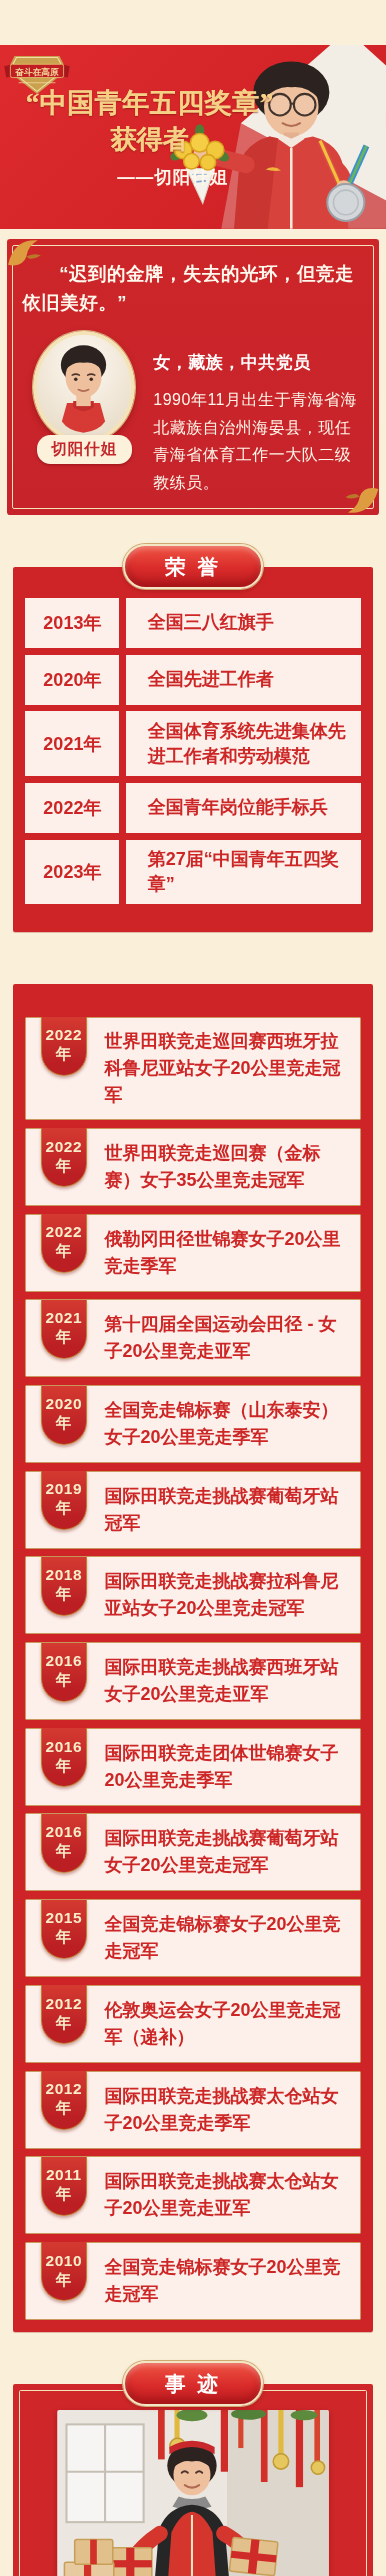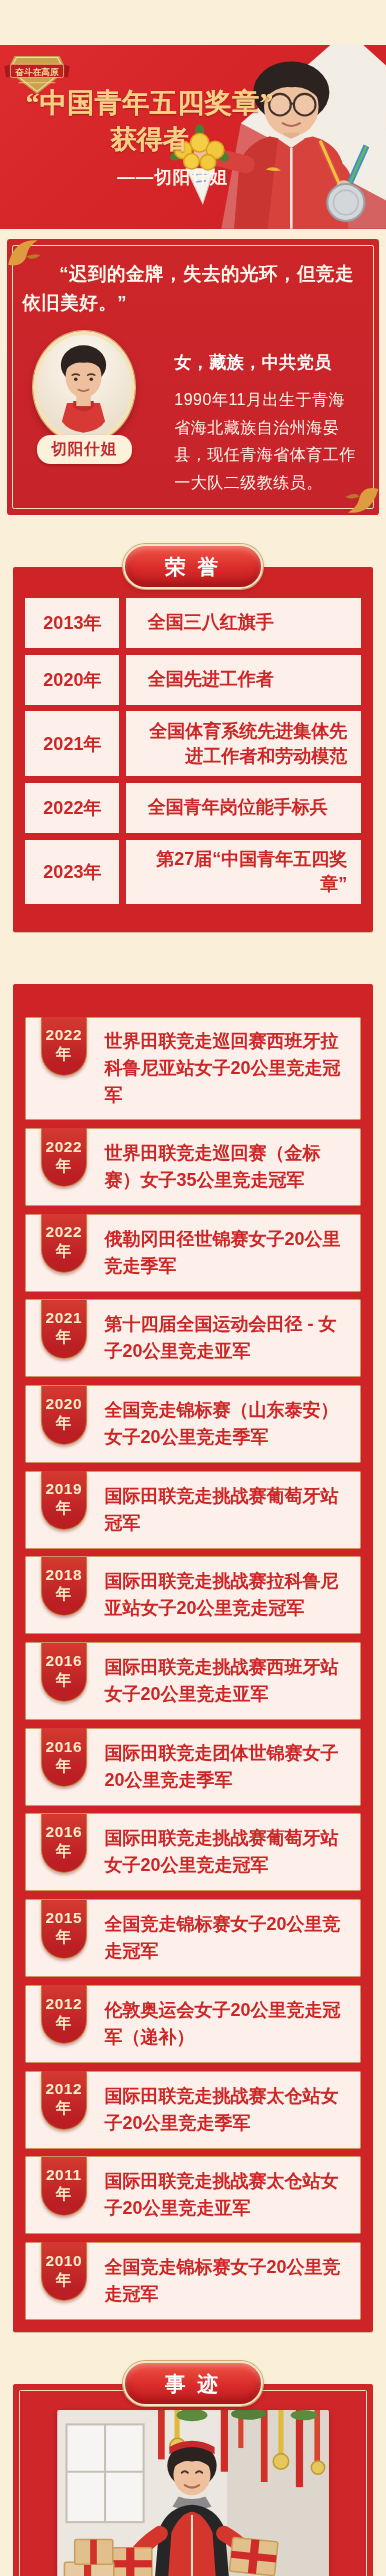--- a/index.html
+++ b/index.html
@@ -22,37 +22,37 @@
   .quote-card { position:relative; margin:10.3px 6.7px 0; background:linear-gradient(180deg,#cd2629,#c6232b); border-radius:3.1px; padding:19.6px 15.5px 18.5px; min-height:232px; }
   .quote-card::after { content:""; position:absolute; inset:5.7px; border:1px solid #f3e2bc; border-radius:2.1px; pointer-events:none; }
   .ribbon-curl { position:absolute; z-index:3; }
   .ribbon-curl.tl { left:-2.1px; top:-7.2px; }
   .ribbon-curl.br { right:-2.1px; bottom:-6.2px; transform:rotate(182deg); }
   .quote-text { position:relative; z-index:2; color:#fff8ec; font-size:18.5px; line-height:1.6; font-weight:bold; text-indent:2em; letter-spacing:0.5px; }
   .profile-row { position:relative; z-index:2; display:flex; margin-top:13.4px; padding:0 3.1px; }
   .portrait-col { width:118px; flex:0 0 auto; display:flex; flex-direction:column; align-items:center; }
   .oval-frame { width:102px; height:112px; border-radius:50%; border:4.6px solid #f5e3b8; box-shadow:0 0 0 1px #d9b27c, 0 3.1px 7.2px rgba(90,0,0,.4); overflow:hidden; background:radial-gradient(circle at 50% 30%,#fdf8f0,#e8dbc8); }
   .name-pill { margin-top:-8.2px; background:#fcf1da; color:#c2282b; font-weight:bold; font-size:15.5px; padding:4.1px 14.4px; border-radius:13.4px; box-shadow:0 1.5px 2.6px rgba(90,0,0,.35); z-index:2; letter-spacing:1px; }
-  .info-col { flex:1; margin-left:31px; padding-top:19.6px; }
+  .info-col { flex:1; margin-left:10px; padding-top:19.6px; }
   .info-title { color:#ffffff; font-weight:bold; font-size:17px; letter-spacing:0.5px; }
   .info-body { color:#fff6e9; font-size:16px; line-height:1.72; margin-top:12.4px; letter-spacing:0.5px; }
 
   
   .section { position:relative; margin:52px 13px 0; }
   .section-pill { position:absolute; top:-23px; left:50%; transform:translateX(-50%); width:140px; height:45px; z-index:6;
       background:linear-gradient(180deg,#ef5343 0%,#d92b2a 55%,#c01d22 100%);
       border:2.1px solid #f4e5c4; border-radius:24px;
       box-shadow:0 0 0 1px #cfa871, inset 0 -5.2px 8.2px rgba(110,0,0,.35), inset 0 3.1px 5.2px rgba(255,255,255,.28), 0 2.1px 4.1px rgba(100,10,10,.3);
       color:#fff; font-size:20.6px; font-weight:bold; letter-spacing:3.1px; display:flex; align-items:center; justify-content:center; }
   .section-body { background:#ce2428; border-radius:2.1px; padding:13.4px 12.4px 12.4px; box-shadow:0 1px 0 rgba(140,20,20,.25); }
   .section.honors .section-body { padding-top:31px; }
   .section.awards .section-body { padding-top:33px; }
 
   
-  .honor-row { display:grid; grid-template-columns:94px 1fr; gap:6.7px; margin-bottom:6.7px;text-align:right; }
+  .honor-row { display:grid; grid-template-columns:94px 1fr; gap:6.7px; margin-bottom:6.7px; }
   .honor-row:last-child { margin-bottom:15px; }
   .honor-cell { background:#fdf0ea; display:flex; align-items:center; min-height:50px; }
   .honor-year { justify-content:center; font-size:18px; font-weight:bold; color:#cd2626; }
   .honor-title { padding:7.2px 13.4px 7.2px 21.6px; font-size:18px; font-weight:bold; color:#cd2626; line-height:1.4; }
 
   
   .award-card { position:relative; background:#fdf0ea; border:1px solid #c9995d; border-radius:1.5px; min-height:78px; margin-bottom:7.7px;
       display:flex; align-items:center; padding:10.3px 13.4px 10.3px 78px; }
   .award-card:last-child { margin-bottom:0; }
   .award-year { position:absolute; left:14.4px; top:-0.5px; width:46px; height:59px;

